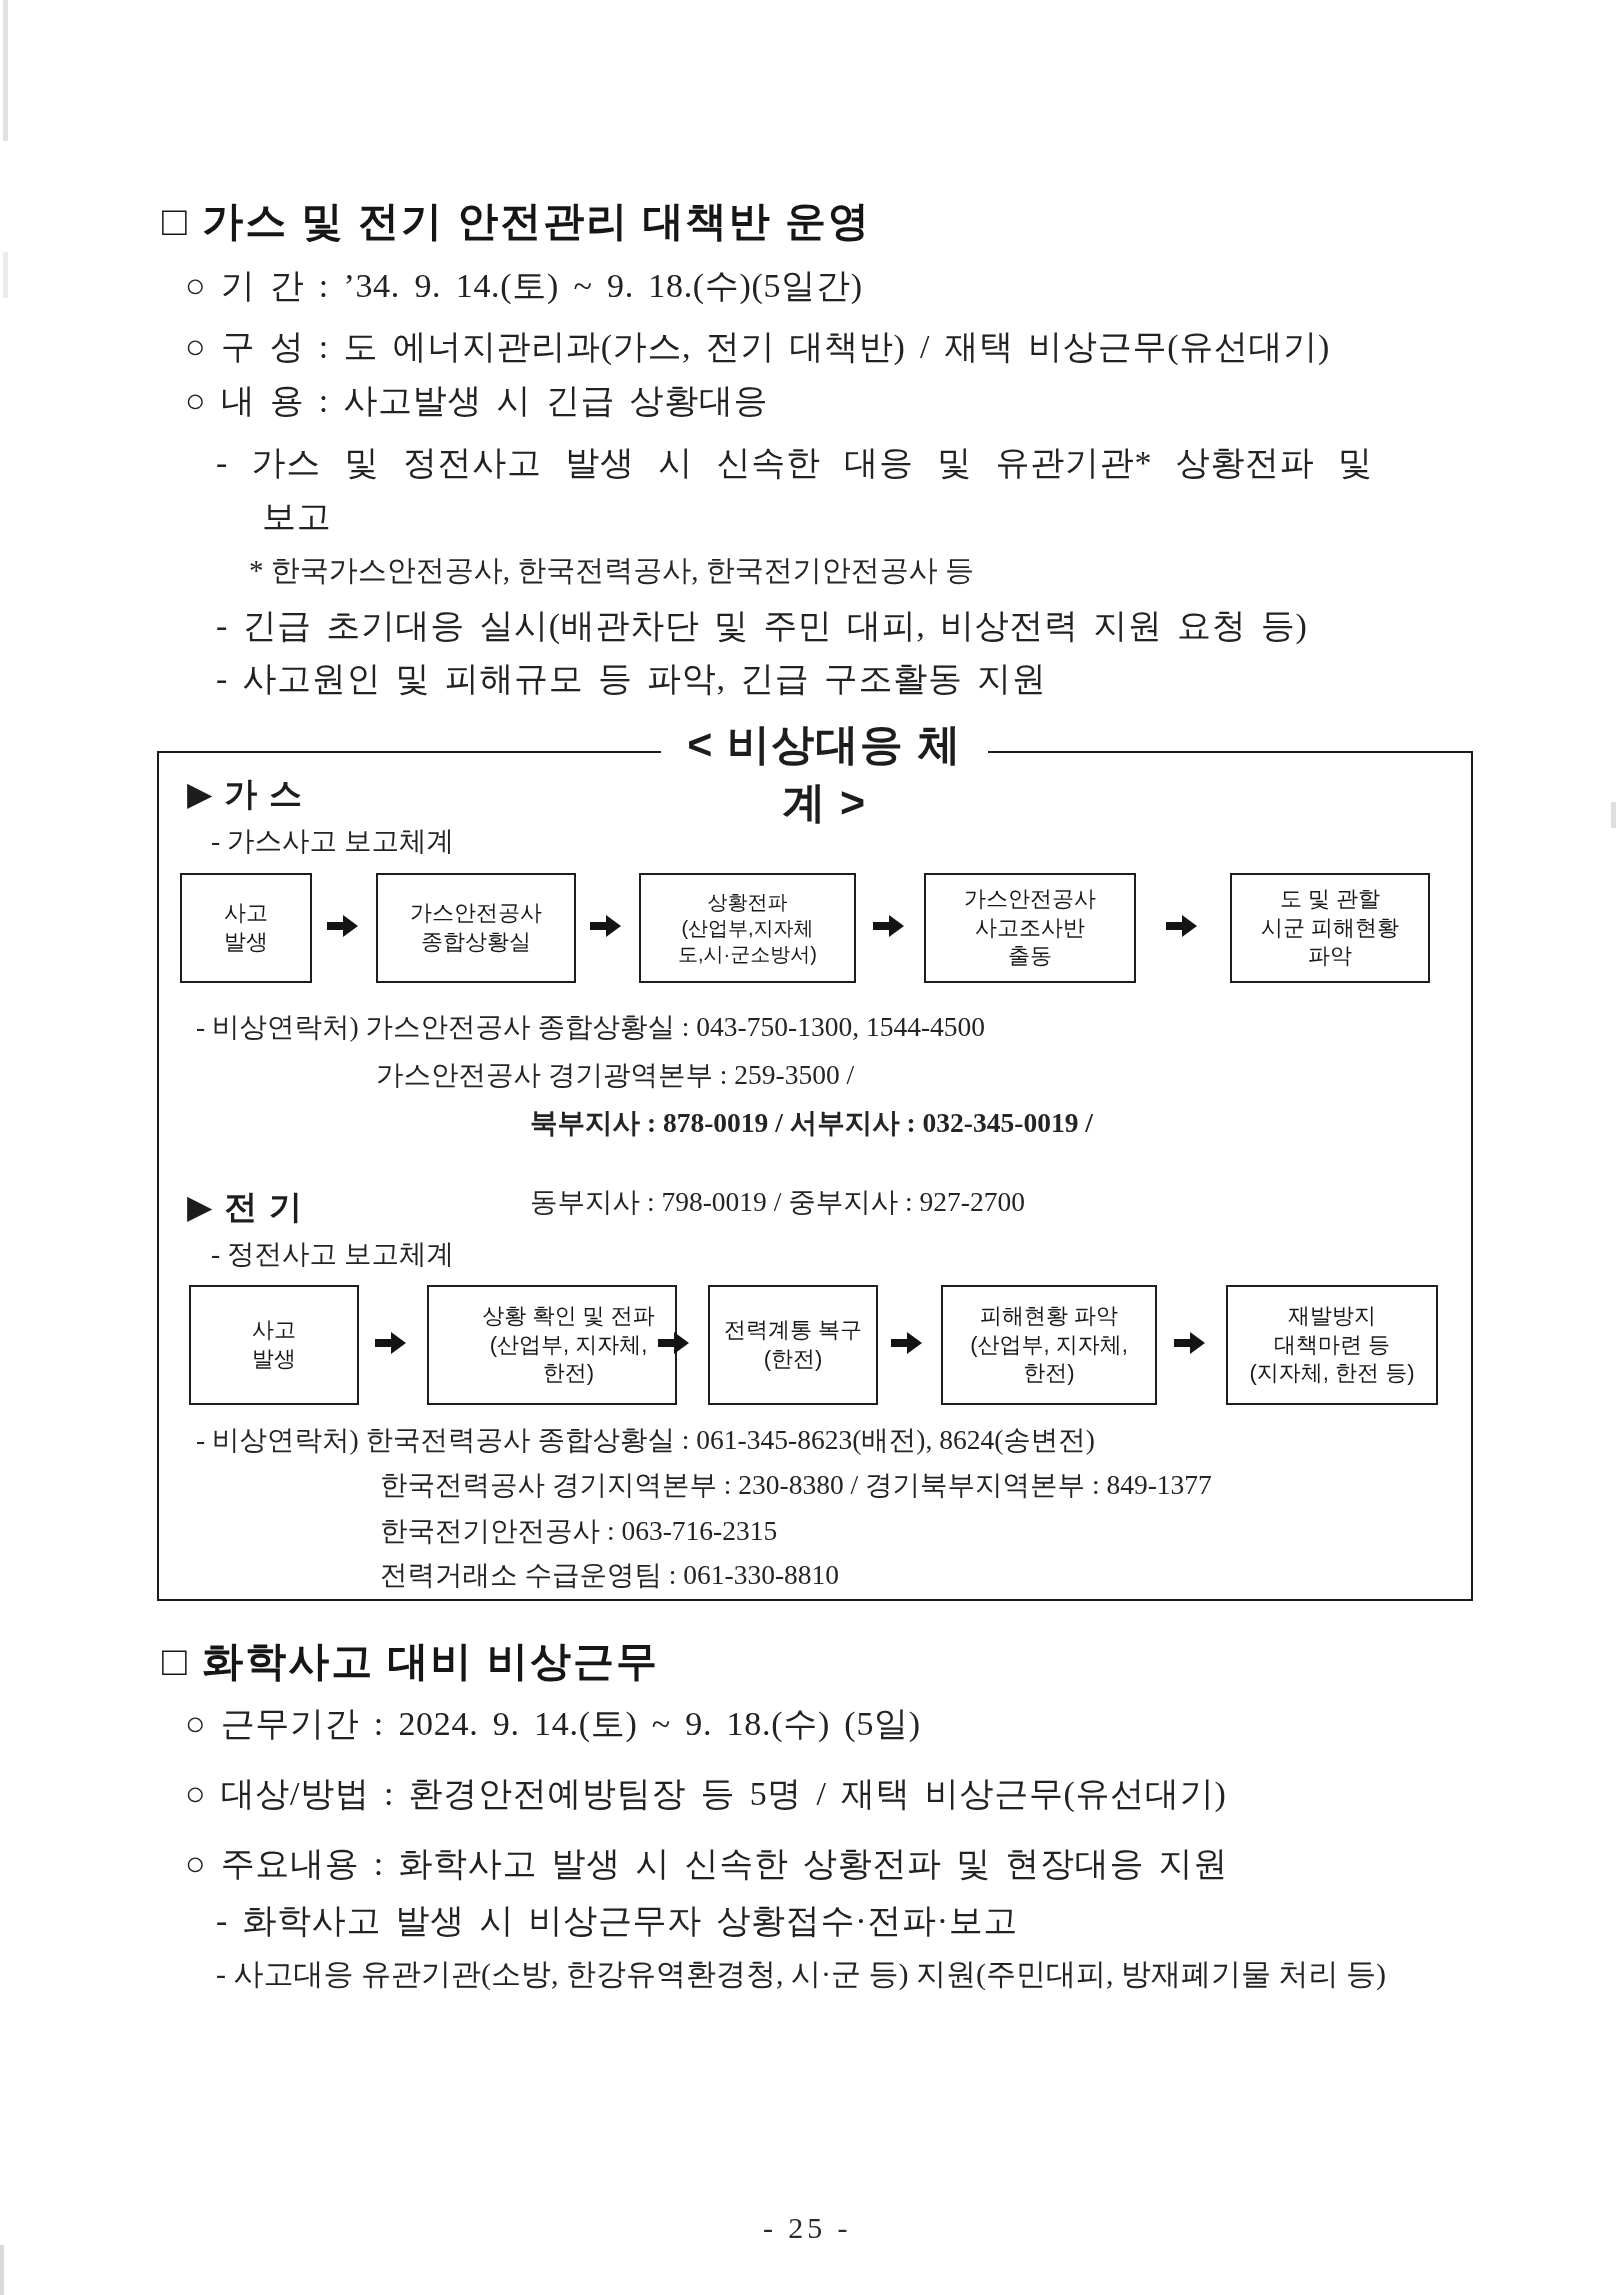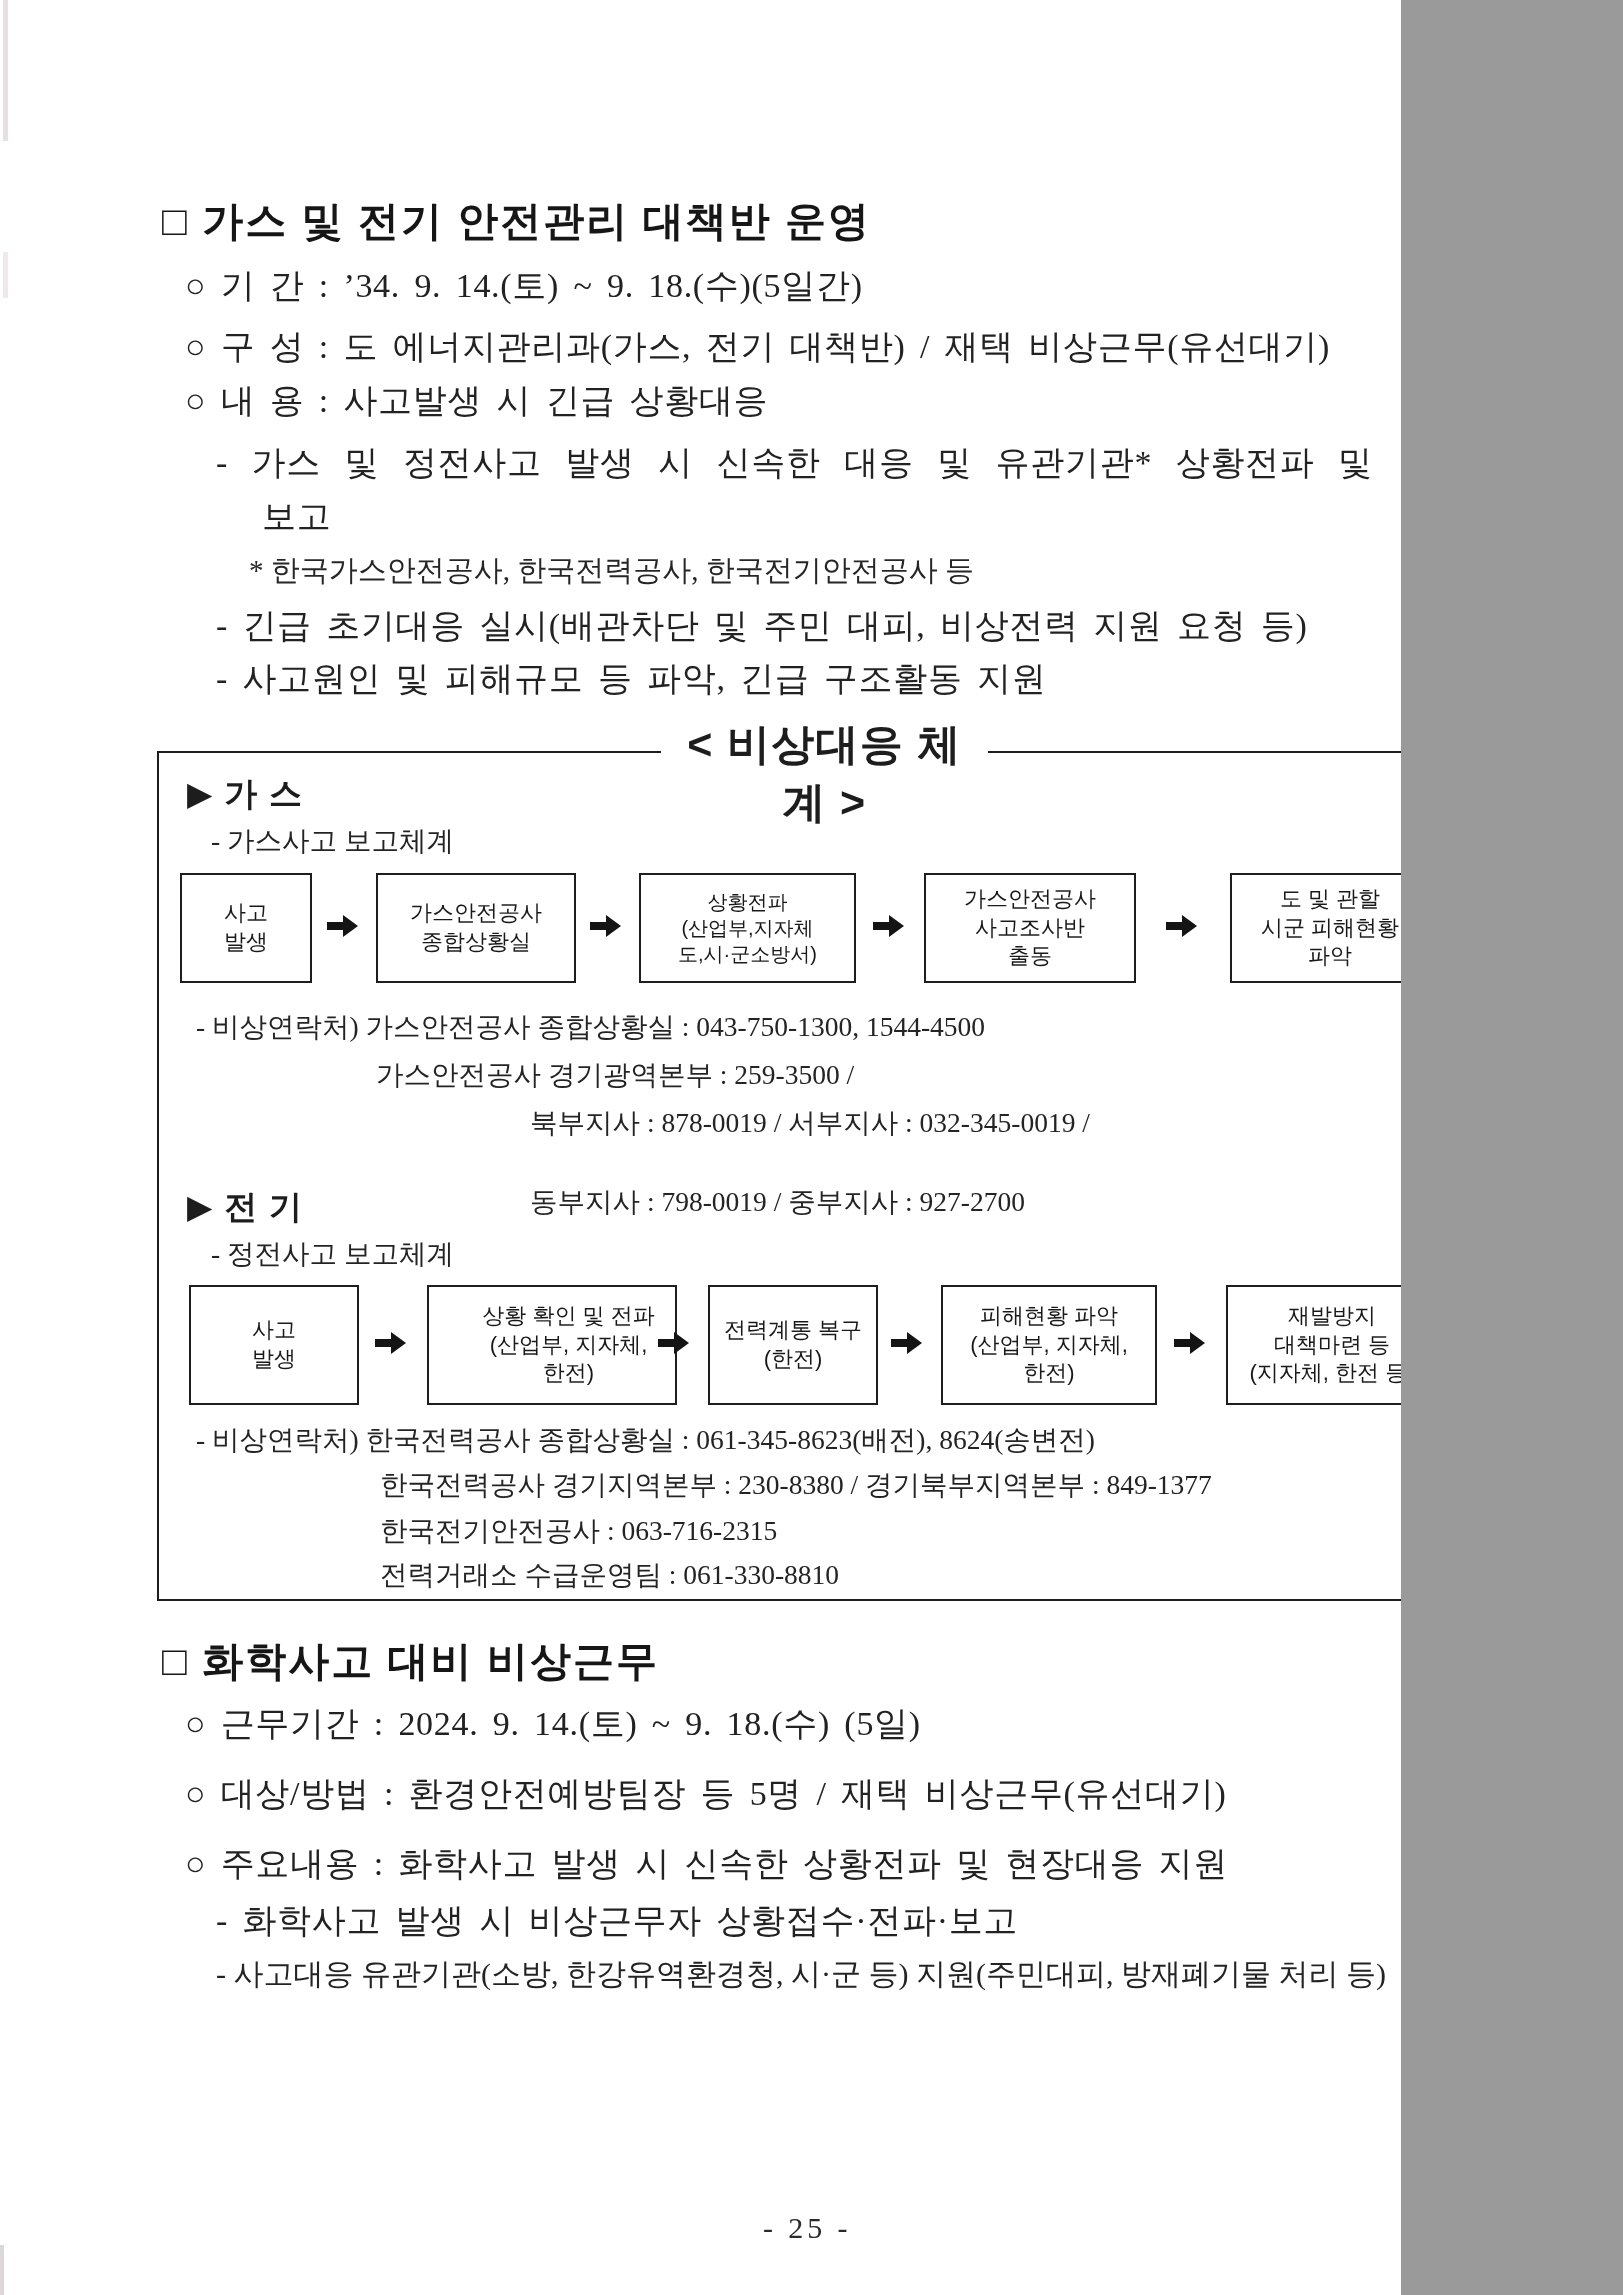--- a/index.html
+++ b/index.html
@@ -1,18 +1,18 @@
 <!DOCTYPE html>
 <html style="font-size:10.5px"><head>
 <meta charset="utf-8">
 <style>
   html,body{margin:0;padding:0;background:#9a9a9a;}
   .page{
     position:relative;
-    width:1401px;height:2295px;
+    width:1623px;height:2295px;
     background:#ffffff;
     font-family:"Liberation Serif","DejaVu Serif",serif;
     color:#1b1b1b;
     overflow:hidden;
   }
   .abs{position:absolute;white-space:nowrap;}
   .h1{
     font-family:"Liberation Sans","DejaVu Sans",sans-serif;
     font-weight:bold;font-size:41px;letter-spacing:2px;color:#161616;
   }
@@ -93,21 +93,21 @@
   <div class="fc-box" style="left:924px;top:873px;width:208px;height:106px;">가스안전공사
 사고조사반
 출동</div>
   <div class="arr" style="left:1166px;top:915px;"></div>
   <div class="fc-box" style="left:1230px;top:873px;width:196px;height:106px;">도 및 관할
 시군 피해현황
 파악</div>
 
   <div class="abs ct" style="left:196px;top:1009px;">- 비상연락처) 가스안전공사 종합상황실 : 043-750-1300, 1544-4500</div>
   <div class="abs ct" style="left:376px;top:1057px;">가스안전공사 경기광역본부 : 259-3500 /</div>
-  <div class="abs ct" style="left:530px;top:1105px;">북부지사 : 878-0019 / 서부지사 : 032-345-0019 /</div>
+  <div class="abs ct" style="left:530px;top:1105px;font-weight:bold;">북부지사 : 878-0019 / 서부지사 : 032-345-0019 /</div>
   <div class="abs ct" style="left:530px;top:1184px;">동부지사 : 798-0019 / 중부지사 : 927-2700</div>
 
   <div class="abs sect-head" style="left:187px;top:1185px;">▶ 전  기</div>
   <div class="abs sect-sub" style="left:211px;top:1236px;">- 정전사고 보고체계</div>
 
   <div class="fc-box" style="left:189px;top:1285px;width:166px;height:116px;">사고
 발생</div>
   <div class="arr" style="left:375px;top:1332px;"></div>
   <div class="fc-box" style="left:427px;top:1285px;width:213px;height:116px;padding-left:33px;">상황 확인 및 전파
 (산업부, 지자체,

